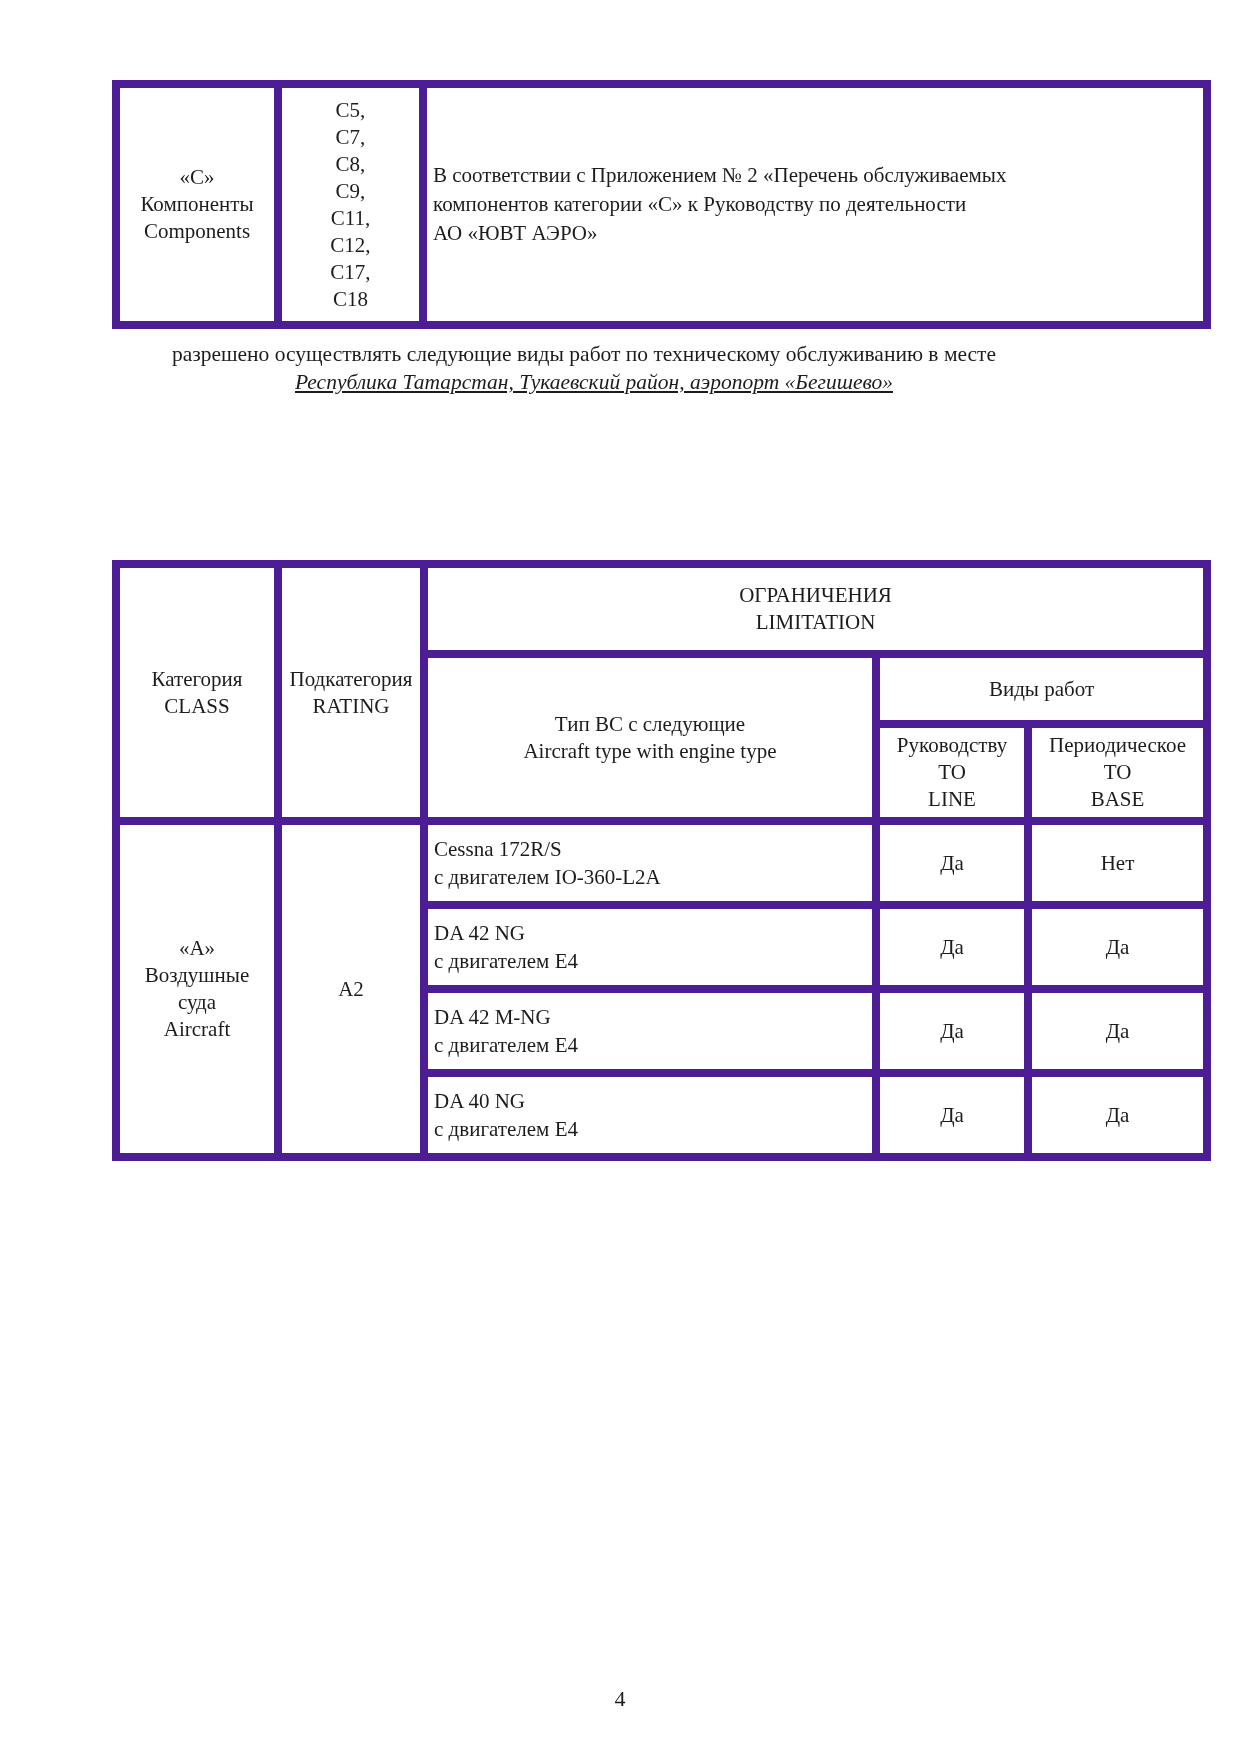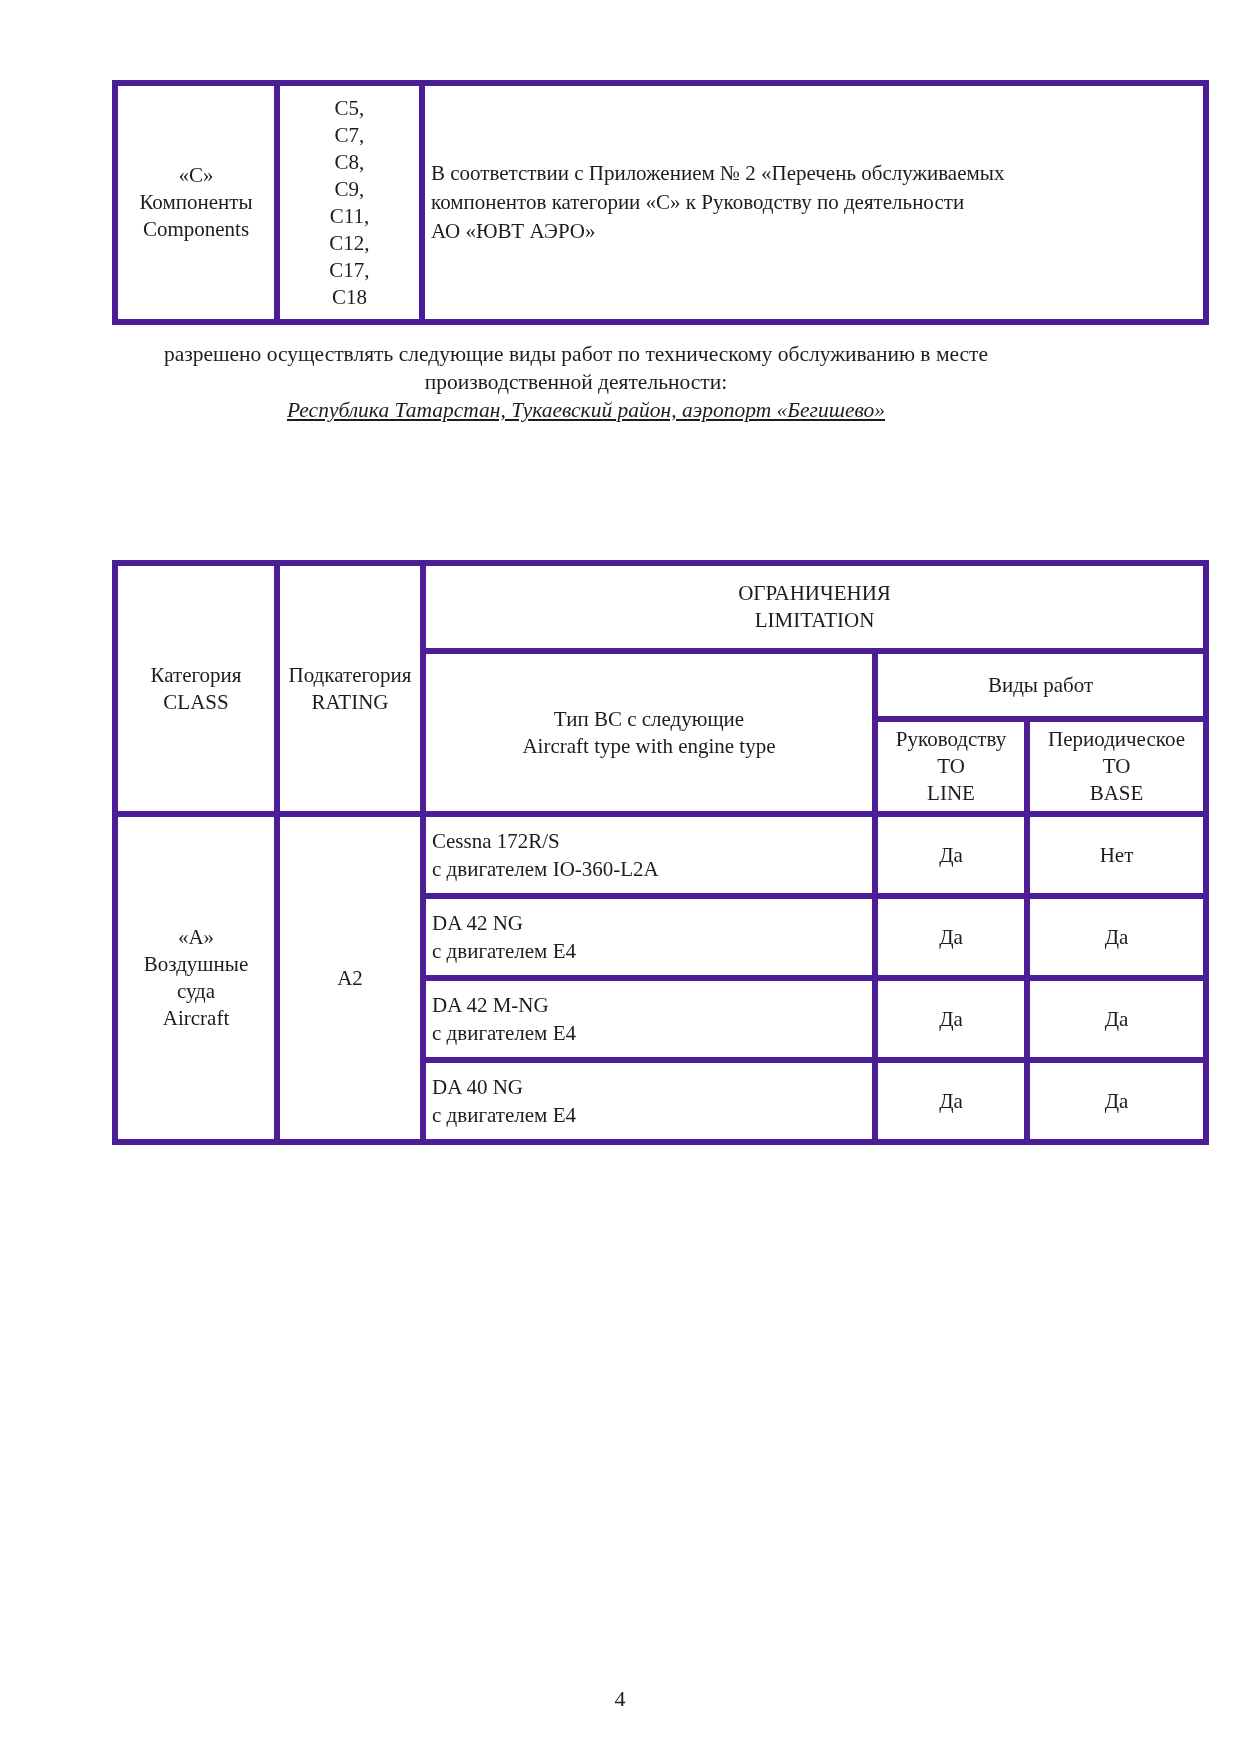--- a/index.html
+++ b/index.html
@@ -13,40 +13,40 @@
   .page{position:absolute;inset:0;}
 
   table.doc{
     border-collapse:collapse;
     table-layout:fixed;
     position:absolute;
     left:112px;
     width:1091px;
   }
   table.doc td{
-    border:6px solid #4c1d95;
+    border:8px solid #4c1d95;
     font-size:21px;
     line-height:27px;
     vertical-align:middle;
     padding:4px 6px;
     overflow:hidden;
   }
   .t1{top:80px;}
   .t1 td{height:225px;}
   .t2{top:560px;}
 
   .center{text-align:center;}
   .left-pad{padding-left:12px;padding-right:14px;margin-top:44px;}
 
   .codes div{line-height:27px;text-align:center;}
   .desc div{line-height:29px;text-align:left;}
 
   .para{
     position:absolute;
-    left:8px;width:1136px;top:340px;
+    left:16px;width:1136px;top:340px;
     text-align:center;
     font-size:21.5px;
     line-height:28px;
   }
   .para .loc{
     font-style:italic;
     text-decoration:underline;
     margin-left:20px;
   }
 
@@ -97,21 +97,20 @@
         <div>В соответствии с Приложением № 2 «Перечень обслуживаемых</div>
         <div>компонентов категории «С» к Руководству по деятельности</div>
         <div>АО «ЮВТ АЭРО»</div>
       </td>
     </tr>
   </tbody>
     </table>
 
   <div class="para">
     <div>разрешено  осуществлять следующие виды работ по техническому обслуживанию в месте</div>
-    <div>производственной деятельности:</div>
     <div class="loc">Республика Татарстан, Тукаевский район, аэропорт «Бегишево»</div>
   </div>
 
   <table class="doc t2">
     <colgroup>
       <col style="width:162px">
         <col style="width:146px">
         <col style="width:452px">
         <col style="width:152px">
         <col style="width:179px">

